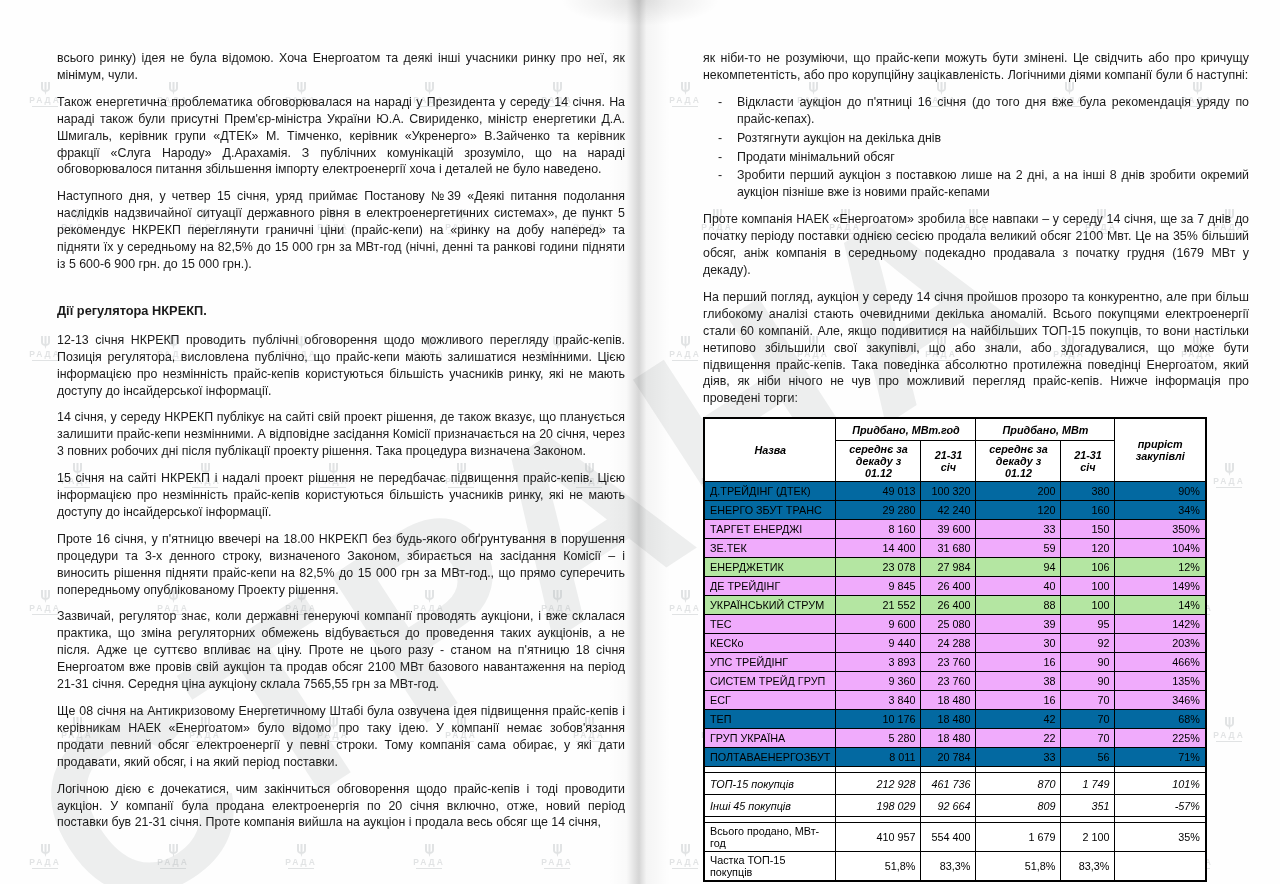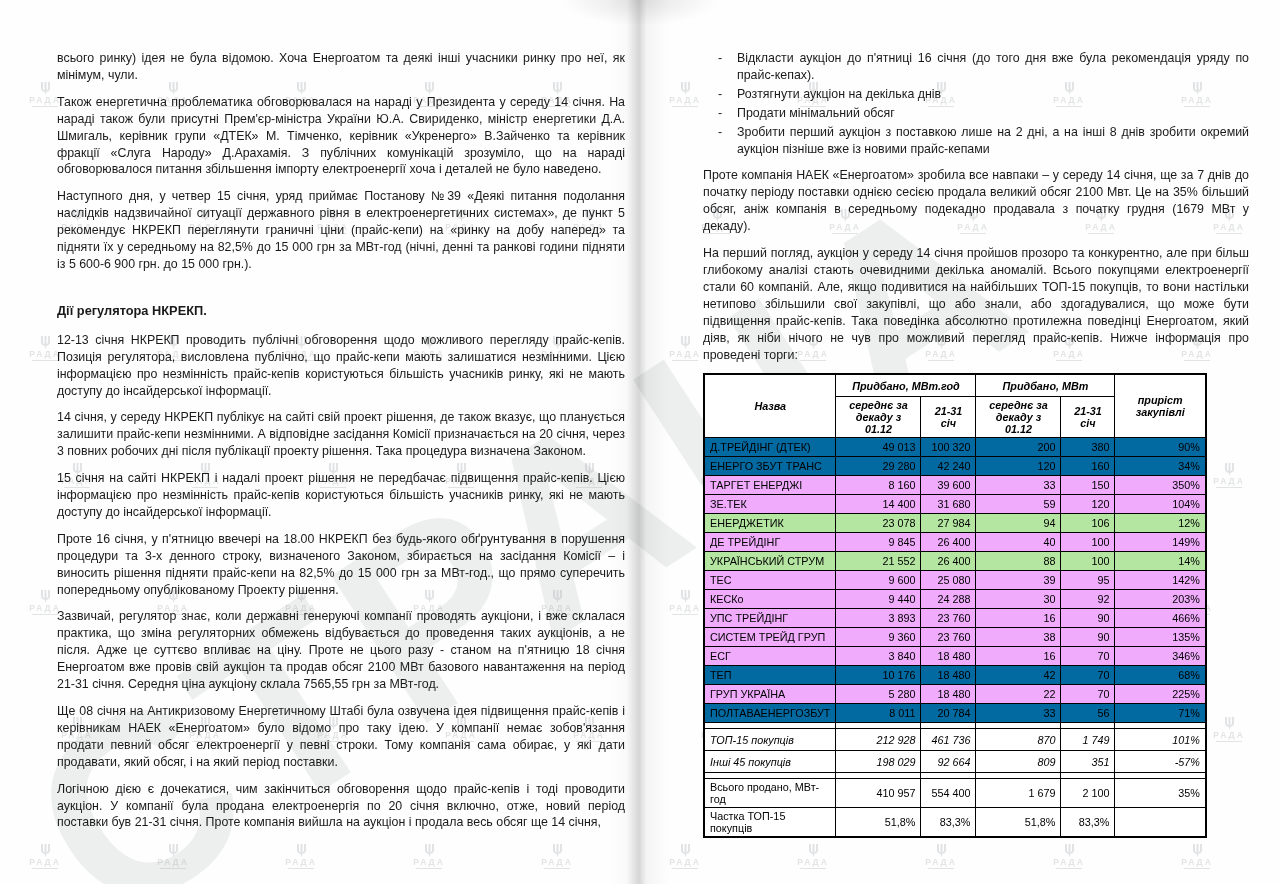--- a/index.html
+++ b/index.html
@@ -588,20 +588,21 @@
     <p>14 січня, у середу НКРЕКП публікує на сайті свій проект рішення, де також вказує, що планується залишити прайс-кепи незмінними. А відповідне засідання Комісії призначається на 20 січня, через 3 повних робочих дні після публікації проекту рішення. Така процедура визначена Законом.</p>
     <p>15 січня на сайті НКРЕКП і надалі проект рішення не передбачає підвищення прайс-кепів. Цією інформацією про незмінність прайс-кепів користуються більшість учасників ринку, які не мають доступу до інсайдерської інформації.</p>
     <p>Проте 16 січня, у п'ятницю ввечері на 18.00 НКРЕКП без будь-якого обґрунтування в порушення процедури та 3-х денного строку, визначеного Законом, збирається на засідання Комісії – і виносить рішення підняти прайс-кепи на 82,5% до 15 000 грн за МВт-год., що прямо суперечить попередньому опублікованому Проекту рішення.</p>
     <p>Зазвичай, регулятор знає, коли державні генеруючі компанії проводять аукціони, і вже склалася практика, що зміна регуляторних обмежень відбувається до проведення таких аукціонів, а не після. Адже це суттєво впливає на ціну. Проте не цього разу - станом на п'ятницю 18 січня Енергоатом вже провів свій аукціон та продав обсяг 2100 МВт базового навантаження на період 21-31 січня. Середня ціна аукціону склала 7565,55 грн за МВт-год.</p>
 
     <p>Ще 08 січня на Антикризовому Енергетичному Штабі була озвучена ідея підвищення прайс-кепів і керівникам НАЕК «Енергоатом» було відомо про таку ідею. У компанії немає зобов'язання продати певний обсяг електроенергії у певні строки. Тому компанія сама обирає, у які дати продавати, який обсяг, і на який період поставки.</p>
     <p>Логічною дією є дочекатися, чим закінчиться обговорення щодо прайс-кепів і тоді проводити аукціон. У компанії була продана електроенергія по 20 січня включно, отже, новий період поставки був 21-31 січня. Проте компанія вийшла на аукціон і продала весь обсяг ще 14 січня,</p>
   </div>
 
   <div class="page-col right-col">
+    <p>як ніби-то не розуміючи, що прайс-кепи можуть бути змінені. Це свідчить або про кричущу некомпетентість, або про корупційну зацікавленість. Логічними діями компанії були б наступні:</p>
 
     <ul class="dash-list">
       <li>
           <span class="dash">-</span>
           <span class="li-text">Відкласти аукціон до п'ятниці 16 січня (до того дня вже була рекомендація уряду по прайс-кепах).</span>
         </li>
       <li>
           <span class="dash">-</span>
           <span class="li-text">Розтягнути аукціон на декілька днів</span>
         </li>

